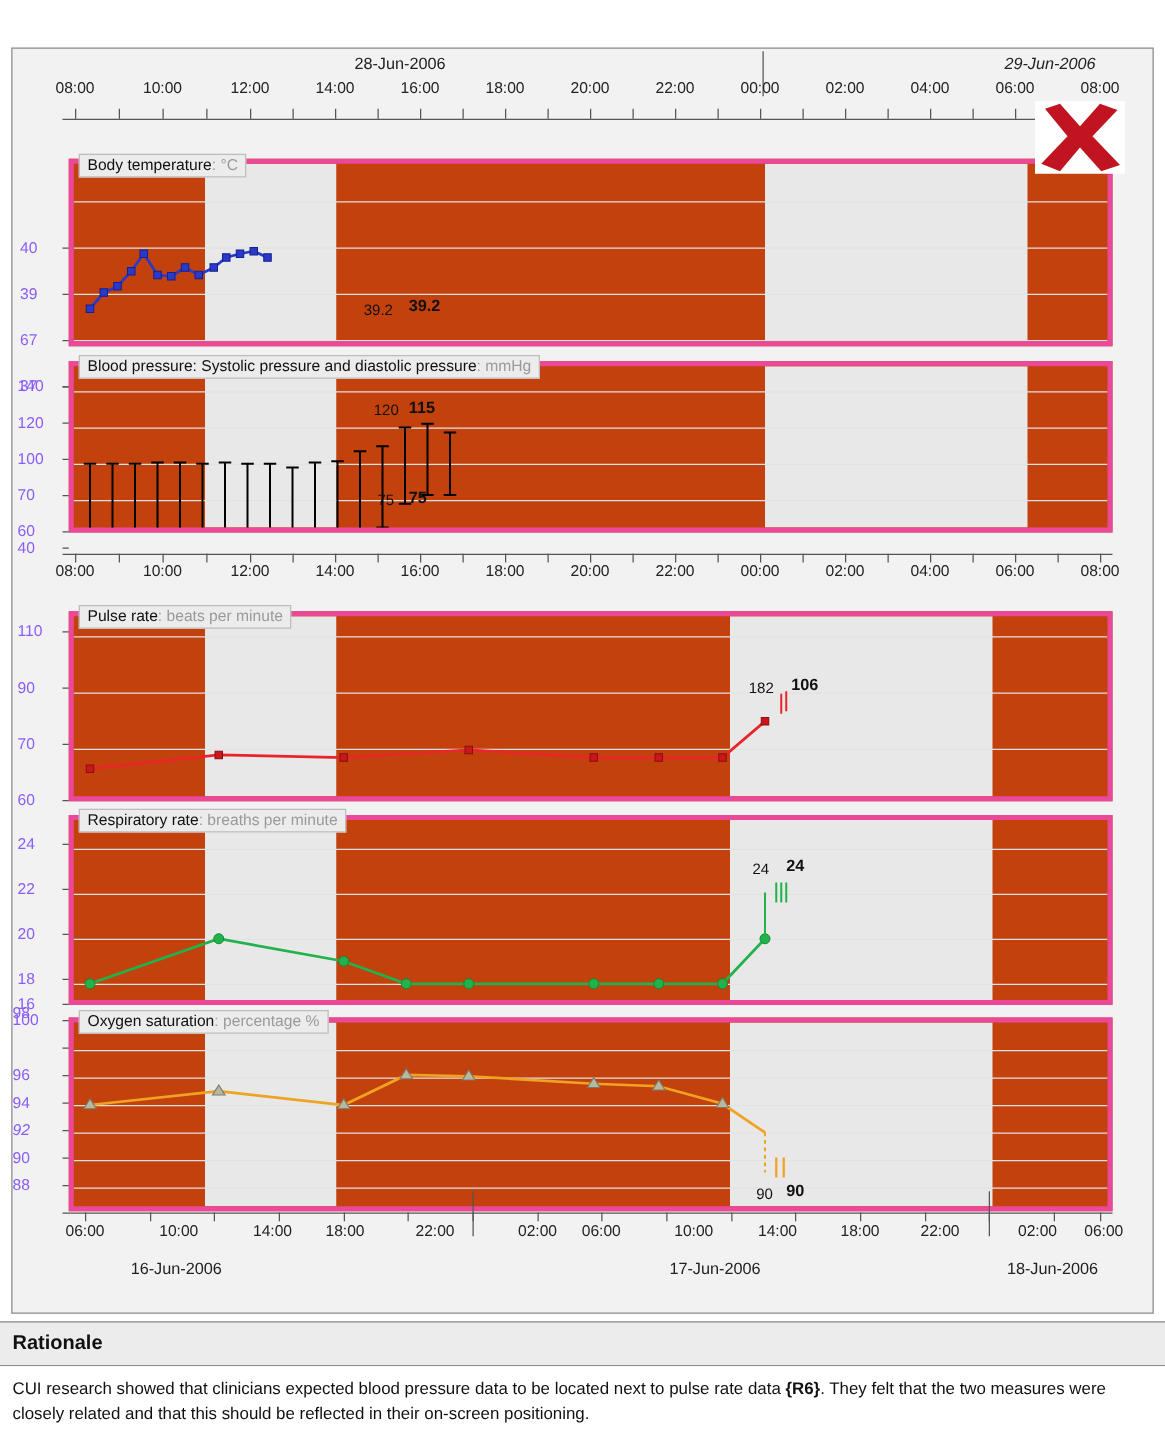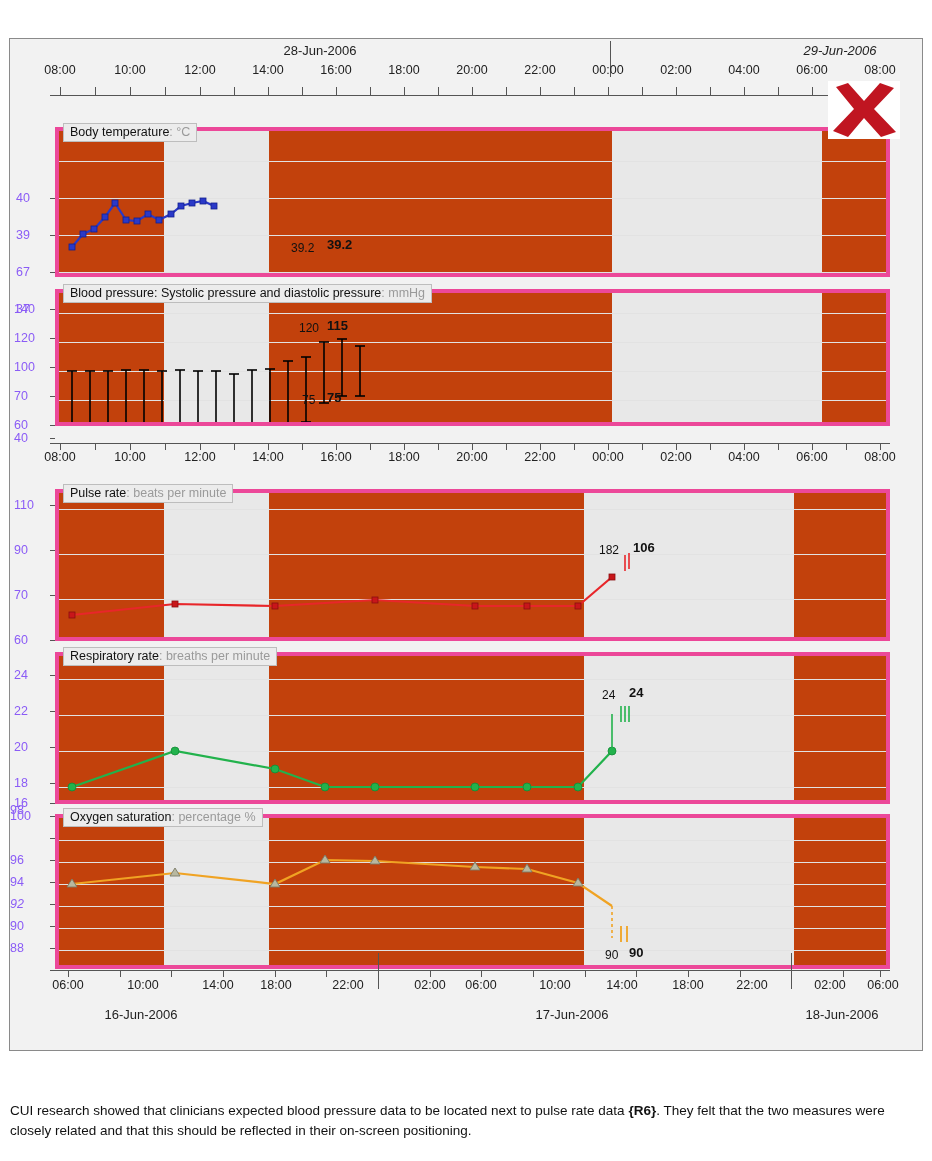--- a/index.html
+++ b/index.html
@@ -509,17 +509,18 @@
       <div class="date lbl" style="left:832px;top:968px;transform:translateX(-50%);">18-Jun-2006</div>
     </div>
 
     <div class="crossbox">
       <svg width="72" height="58" viewBox="0 0 72 58">
         <path d="M8 6 L20 2 L36 20 L52 2 L66 7 L46 28 L68 51 L53 56 L36 37 L20 56 L5 50 L26 28 Z" fill="#c01521"></path>
       </svg>
     </div>
   </div>
 
+  <div class="rationale-head">Rationale</div>
   <div class="rationale-body">
     <span>CUI research showed that clinicians expected blood pressure data to be located next to pulse rate data </span><b>{R6}</b><span>. They felt that the two measures were closely related and that this should be reflected in their on-screen positioning.</span>
   </div>
 
 </div>
 
 </body></html>

